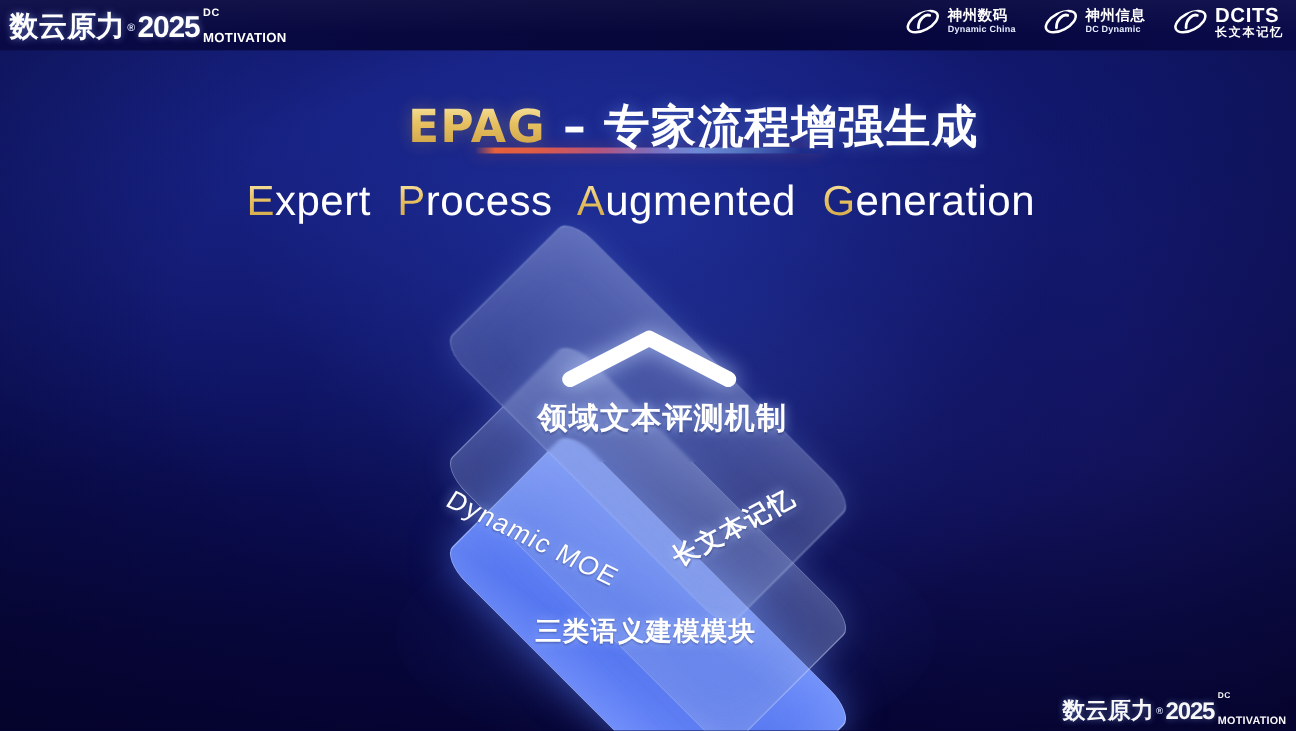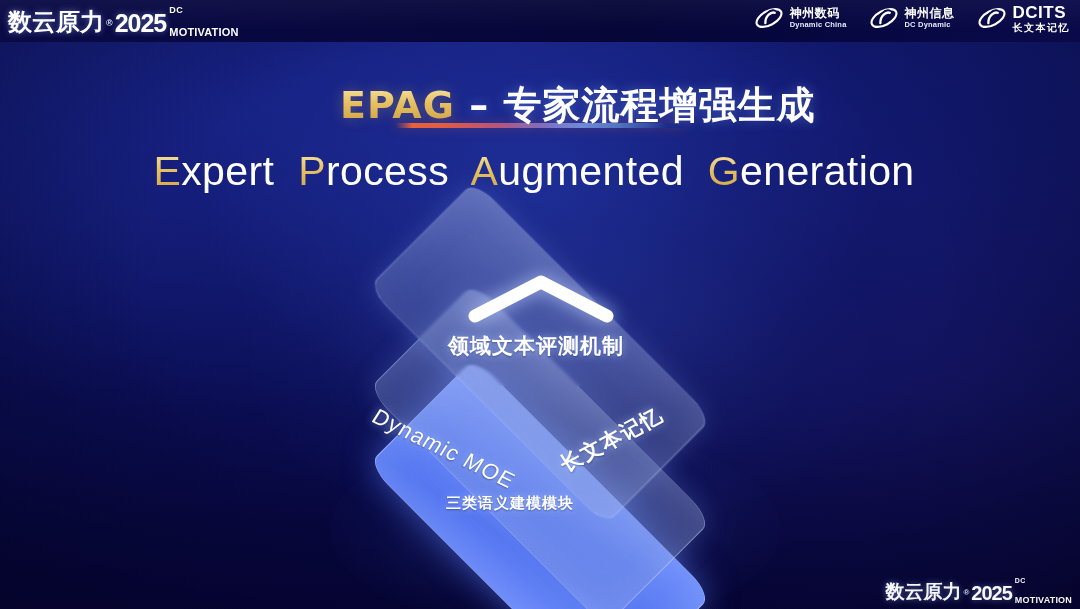--- a/index.html
+++ b/index.html
@@ -110,21 +110,21 @@
       rgba(40,60,140,0.25) 94%,
       rgba(20,30,90,0) 100%);
     box-shadow:0 0 12px rgba(200,90,70,.35);
   }
 
   
   #subtitle{
     position:absolute;left:0;right:0;top:148px;z-index:24;
     text-align:center;white-space:nowrap;
     font-family:"Liberation Sans","DejaVu Sans",sans-serif;
-    font-size:41px;font-weight:normal;letter-spacing:.4px;
+    font-size:35px;font-weight:normal;letter-spacing:.4px;
   }
   #subtitle .cap{
     color:#e9c56a;
     background:linear-gradient(180deg,#fbeab0 0%,#e6bf5f 50%,#cfa444 100%);
     -webkit-background-clip:text;background-clip:text;-webkit-text-fill-color:transparent;
   }
   #subtitle .rest{color:#ffffff;}
   #subtitle .word{margin-right:12px;}
 
   
@@ -174,22 +174,22 @@
     filter:drop-shadow(0 0 9px rgba(190,210,255,.75));
   }
 
   
   .cap-label{
     position:absolute;z-index:18;white-space:nowrap;
     font-family:"DejaVu Sans","Liberation Sans",sans-serif;
     color:#ffffff;font-weight:bold;
     text-shadow:0 0 9px rgba(170,195,255,.8),0 1px 2px rgba(20,30,90,.6);
   }
-  #cap-top{left:448px;top:332px;font-size:21px;letter-spacing:1px;}
-  #cap-bottom{left:446px;top:494px;font-size:15px;letter-spacing:1px;}
+  #cap-top{left:448px;top:332px;font-size:25px;letter-spacing:1px;}
+  #cap-bottom{left:446px;top:511px;font-size:22px;letter-spacing:1px;}
 
   #cap-moe{
     left:374px;top:402px;font-size:22px;letter-spacing:1.2px;
     font-family:"Liberation Sans","DejaVu Sans",sans-serif;font-weight:normal;
     transform:rotate(26deg) skewX(-6deg);transform-origin:0 50%;
   }
   #cap-mem{
     left:562px;top:452px;font-size:21px;letter-spacing:1.5px;
     transform:rotate(-28deg) skewX(5deg);transform-origin:0 50%;
   }

